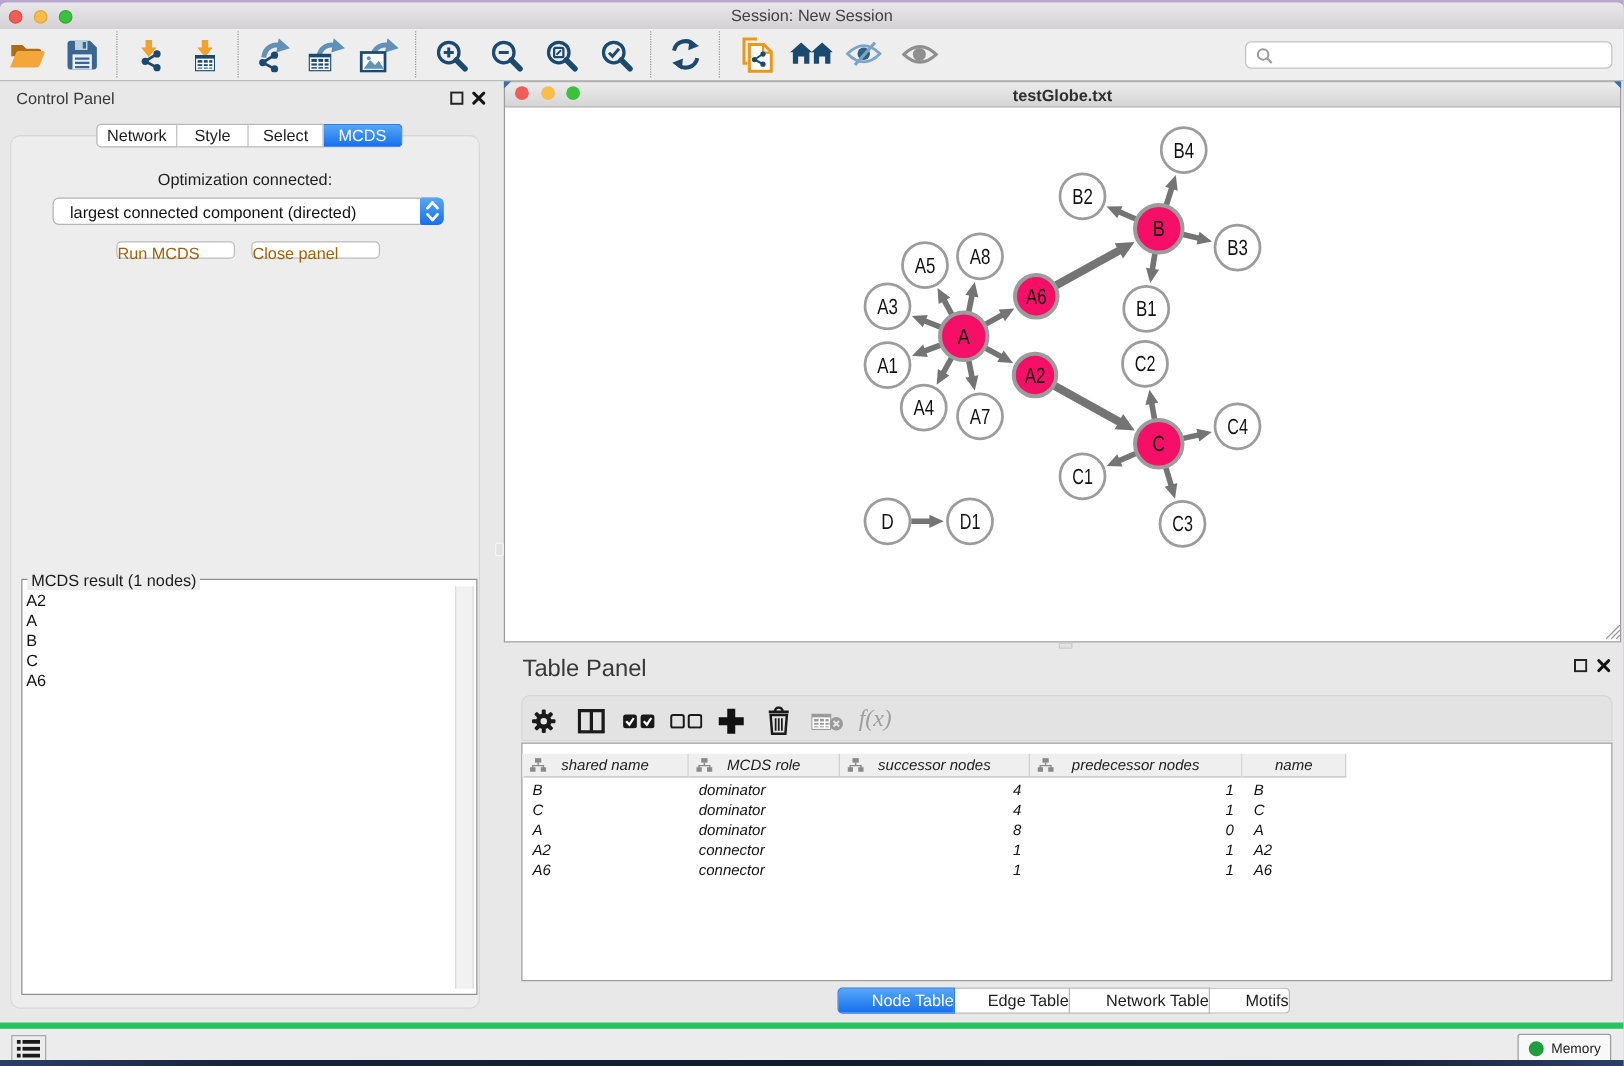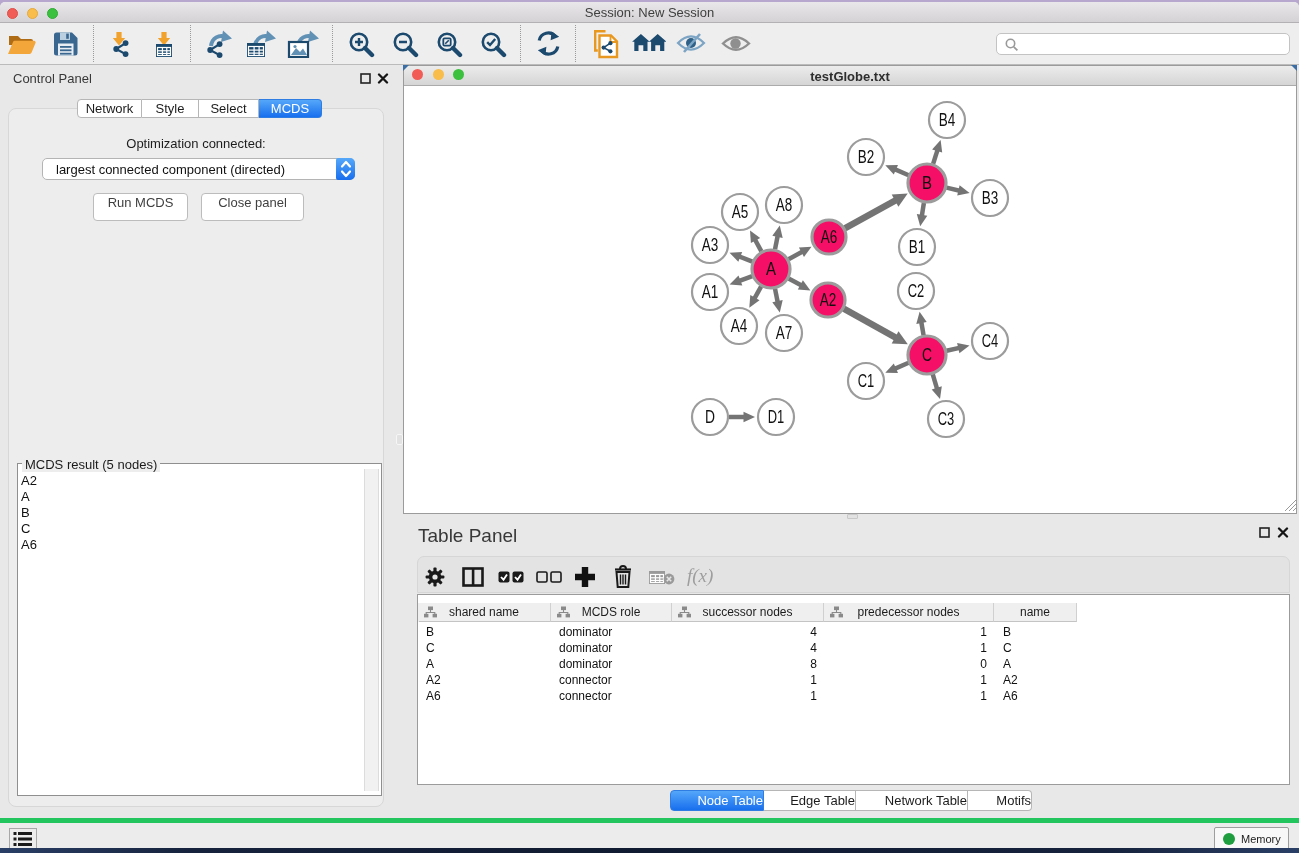--- a/index.html
+++ b/index.html
@@ -17,35 +17,35 @@
 #cp-title { position:absolute; left:0; top:64px; width:392px; height:26px; }
 #cp-title span.t { position:absolute; left:13px; top:5px; font-size:13px; color:#383838; }
 #cpanel { position:absolute; left:8px; top:106px; width:376px; height:699px; background:#ededed; border:1px solid #d8d7d8; border-radius:8px; }
 .tabs-top { position:absolute; left:77px; top:97px; height:19px; }
 .tab { position:absolute; top:0; height:19px; background:#fff; border:1px solid #b6b6b6; font-size:13px; color:#1c1c1c; text-align:center; line-height:17px; }
 .tab.sel { background:linear-gradient(#55a7f9,#186fee); color:#fff; border-color:#2f7de2; }
 #optlabel { position:absolute; left:0; top:134px; width:392px; text-align:center; font-size:13px; color:#1d1d1d; }
 #dropdown { position:absolute; left:42px; top:156px; width:313px; height:22px; background:#fff; border:1px solid #b4b4b4; border-radius:5px; font-size:13px; color:#111; line-height:20px; }
 #dropdown .dtext { position:absolute; left:13px; top:1px; }
 #dropdown .cap { position:absolute; right:-1px; top:-1px; width:19px; height:22px; border-radius:2px 5px 5px 2px; background:linear-gradient(#56a8fa,#176eed); }
-.btn { position:absolute; height:28px; background:#fff; border:1px solid #bcbcbc; border-radius:4px; font-size:13px; color:#404040; text-align:center; line-height:18px; }
+.btn { position:absolute; height:14px; background:#fff; border:1px solid #bcbcbc; border-radius:4px; font-size:13px; color:#a16207; line-height:18px; }
 #mcdsbox { position:absolute; left:17px; top:461px; width:365px; height:333px; background:#fff; border:1px solid #8f8f8f; }
 #mcdsleg { position:absolute; left:22px; top:455px; background:#ededed; padding:0 3px; font-size:13px; color:#1b1b1b; }
 #mcdslist { position:absolute; left:21px; top:471px; font-size:13px; color:#111; line-height:16px; }
 #mcds-sb { position:absolute; left:364px; top:467px; width:15px; height:322px; background:#f1f1f1; border-left:1px solid #dcdcdc; border-right:1px solid #dcdcdc; }
 
 #netwin { position:absolute; left:403px; top:63px; width:894px; height:449px; background:#fff; border:1px solid #9b9b9b; }
 #net-tb { position:absolute; left:0; top:0; width:892px; height:20px; background:linear-gradient(#ececec,#d5d5d5); border-bottom:1px solid #ababab; }
 #net-title { position:absolute; top:3px; width:100%; text-align:center; font-size:13px; font-weight:bold; color:#2e2e2e; }
 .tl2 { position:absolute; top:3px; width:11px; height:11px; border-radius:50%; }
 
 #tp-title { position:absolute; left:403px; top:516px; width:896px; height:26px; }
 #tp-title span.t { position:absolute; left:15px; top:7px; font-size:19px; color:#383838; }
 #tp-toolbar { position:absolute; left:417px; top:554px; width:873px; height:37px; background:#e4e3e4; border:1px solid #d7d6d7; border-radius:7px 7px 0 0; }
-#ttable { position:absolute; left:417px; top:592px; width:873px; height:191px; background:#fff; border:1px solid #9b9b9b; }
+#ttable { position:absolute; left:417px; top:592px; width:873px; height:191px; background:#fff; border:1px solid #9b9b9b;font-style:italic; }
 .th { position:absolute; top:0; height:19px; background:#efefef; border-right:1px solid #d0d0d0; border-bottom:1px solid #c4c4c4; font-size:12px; color:#1c1c1c; text-align:center; line-height:18px; }
 .td { position:absolute; font-size:12px; color:#111; height:16px; line-height:16px; }
 .tabs-bot { position:absolute; top:788px; height:21px; }
 .btab { position:absolute; top:0; height:21px; background:#fff; border:1px solid #b6b6b6; font-size:13px; color:#1c1c1c; text-align:right; line-height:19px; }
 .btab.sel { background:linear-gradient(#55a7f9,#186fee); color:#fff; border-color:#2f7de2; }
 
 #statusbar { position:absolute; left:0; top:816px; width:1299px; height:30px; background:#ececec; border-top:5px solid #22c55e; }
 #hambtn { position:absolute; left:9px; top:5px; width:28px; height:21px; border:1px solid #a8a8a8; background:#ececec; }
 #membtn { position:absolute; left:1214px; top:4px; width:75px; height:23px; background:#f8f8f8; border:1px solid #9e9e9e; border-radius:2px; font-size:11px; color:#1d1d1d; }
 #bottomstrip { position:absolute; left:0; top:848px; width:1299px; height:5px; background:linear-gradient(90deg,#2a3f66,#16223c 15%,#101b31 50%,#16223c 85%,#2a3f66); }
@@ -206,21 +206,21 @@
         <svg width="20" height="22" viewBox="0 0 20 22" style="position:absolute;left:0;top:0">
           <path d="M6,8.5 L10,4 L14,8.5" fill="none" stroke="#fff" stroke-width="2.2" stroke-linecap="round" stroke-linejoin="round"></path>
           <path d="M6,13.5 L10,18 L14,13.5" fill="none" stroke="#fff" stroke-width="2.2" stroke-linecap="round" stroke-linejoin="round"></path>
         </svg>
       </span>
   </div>
   <div class="btn" style="left:93px; top:191px; width:95px;">Run MCDS</div>
   <div class="btn" style="left:201px; top:191px; width:103px;">Close panel</div>
   <div id="mcdsbox"></div>
   <div id="mcds-sb"></div>
-  <div id="mcdsleg">MCDS result (5 nodes)</div>
+  <div id="mcdsleg">MCDS result (1 nodes)</div>
   <div id="mcdslist">A2<br>A<br>B<br>C<br>A6</div>
 
   <div id="netwin">
     <div id="net-tb">
       <div class="tl2" style="left:8px;background:#f25c56;"></div>
       <div class="tl2" style="left:29px;background:#f8bd4a;"></div>
       <div class="tl2" style="left:49px;background:#3cc13f;"></div>
       <div id="net-title">testGlobe.txt</div>
     </div>
     <svg width="894" height="449" viewBox="0 0 894 449" xmlns="http://www.w3.org/2000/svg" style="position:absolute;left:0;top:-1px">

